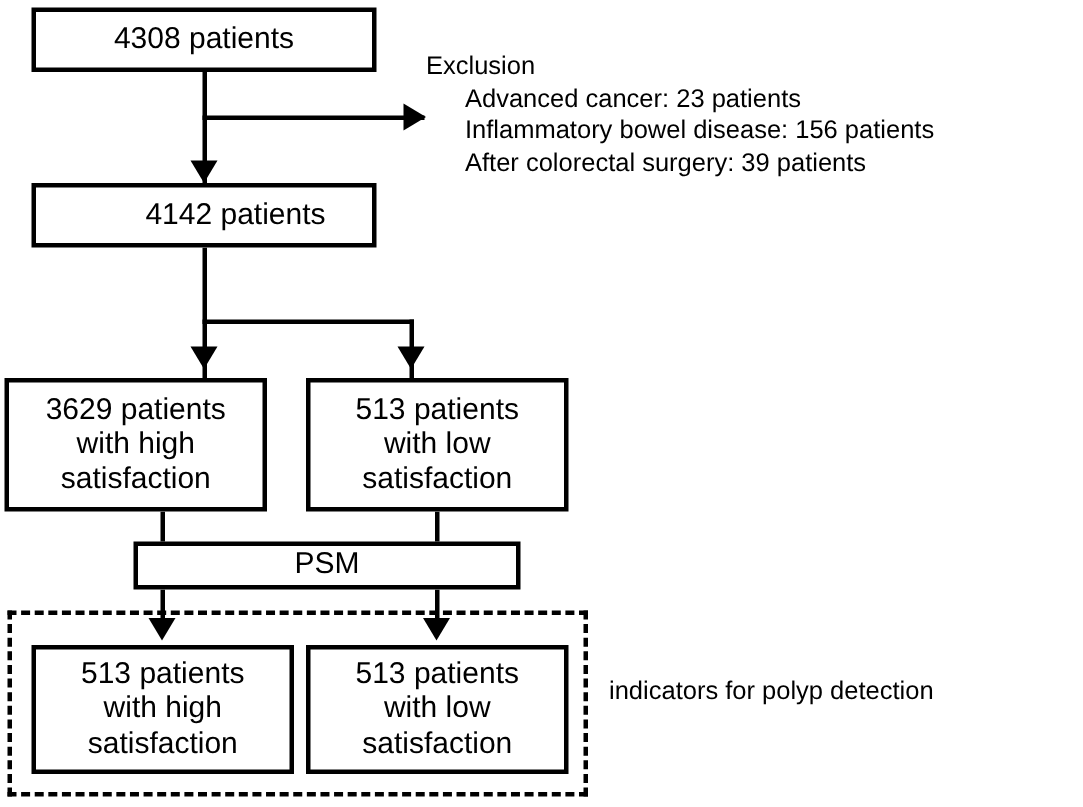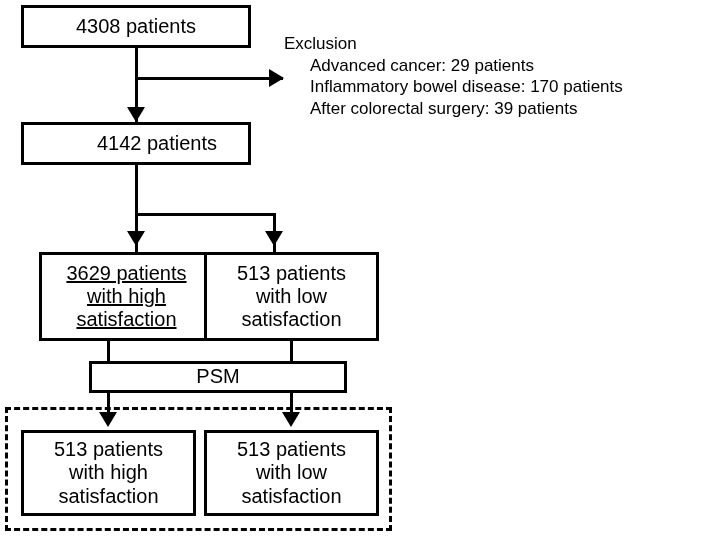--- a/index.html
+++ b/index.html
@@ -97,36 +97,36 @@
   </div>
 
   <div class="vline" style="left:135px; top:48px; height:82px;"></div>
   <div class="arrow-down" style="left:127px; top:107px;"></div>
 
   <div class="hline" style="left:135px; top:77px; width:148px;"></div>
   <div class="arrow-right" style="left:269px; top:69px;"></div>
 
   <div class="text-block" style="left:284px; top:33px;">
     <span class="ln">Exclusion</span>
-    <span class="ln indent">Advanced cancer: 29 patients</span>
-    <span class="ln indent">Inflammatory bowel disease: 170 patients</span>
+    <span class="ln indent">Advanced cancer: 23 patients</span>
+    <span class="ln indent">Inflammatory bowel disease: 156 patients</span>
     <span class="ln indent">After colorectal surgery: 39 patients</span>
   </div>
 
   <div class="box" style="left:21px; top:122px; width:230px; height:43px;padding-left:42px;">
     <span class="ln">4142 patients</span>
   </div>
 
   <div class="vline" style="left:135px; top:165px; height:89px;"></div>
   <div class="hline" style="left:135px; top:213px; width:141px;"></div>
   <div class="vline" style="left:273px; top:213px; height:41px;"></div>
   <div class="arrow-down" style="left:127px; top:231px;"></div>
   <div class="arrow-down" style="left:265px; top:231px;"></div>
 
-  <div class="box" style="left:39px; top:252px; width:175px; height:89px;text-decoration:underline;">
+  <div class="box" style="left:3px; top:252px; width:175px; height:89px;">
     <span class="ln">3629 patients</span>
     <span class="ln">with high</span>
     <span class="ln">satisfaction</span>
   </div>
 
   <div class="box" style="left:204px; top:252px; width:175px; height:89px;">
     <span class="ln">513 patients</span>
     <span class="ln">with low</span>
     <span class="ln">satisfaction</span>
   </div>
@@ -152,15 +152,16 @@
     <span class="ln">satisfaction</span>
   </div>
 
   <div class="box" style="left:204px; top:430px; width:175px; height:86px;">
     <span class="ln">513 patients</span>
     <span class="ln">with low</span>
     <span class="ln">satisfaction</span>
   </div>
 
   <div class="text-block" style="left:406px; top:450px;">
+    <span class="ln">indicators for polyp detection</span>
   </div>
 
 </div>
 
 </body></html>

